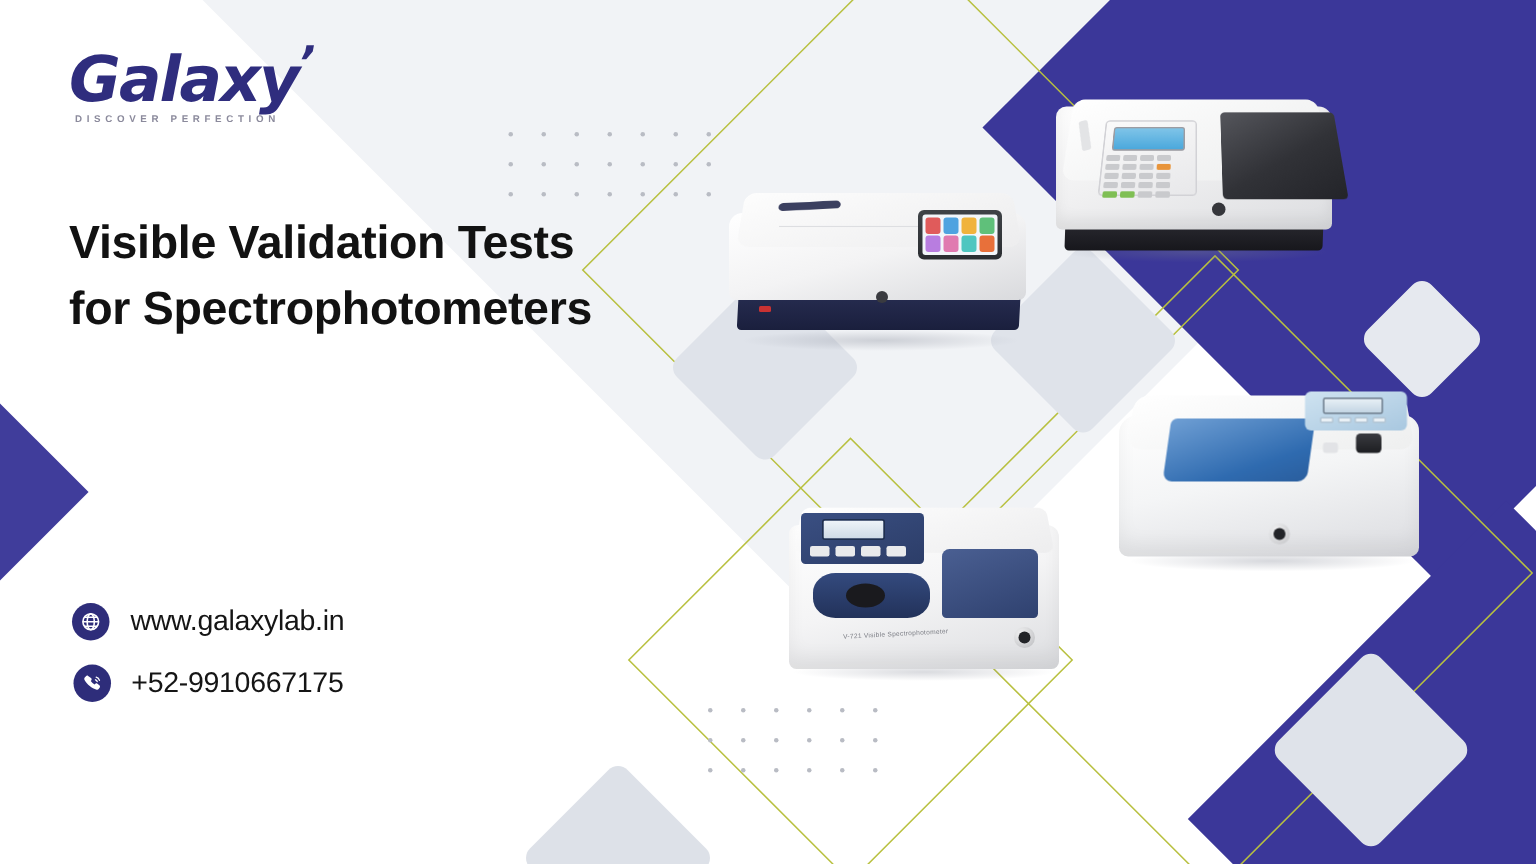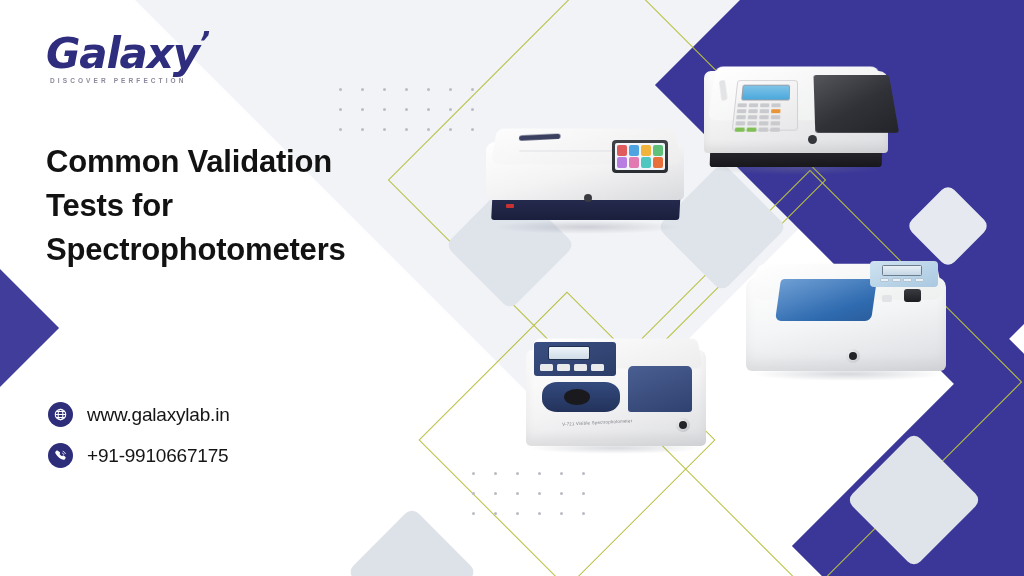--- a/index.html
+++ b/index.html
@@ -130,20 +130,21 @@
     font-size:15.5px;
     letter-spacing:1.7px;
     display:flex; align-items:center; justify-content:center;
     cursor:pointer;
   }
 
   .contact-list { position:absolute; left:2px; top:402px; }
   .contact-row {
     display:flex; align-items:center; gap:14px;
     margin-bottom:16px;
+    justify-content:center;
   }
   .c-icon {
     width:25px; height:25px; border-radius:50%;
     background:#2e2d7a;
     display:flex; align-items:center; justify-content:center;
     flex:0 0 25px;
   }
   .c-icon svg { width:15px; height:15px; display:block; }
   .c-text { font-size:19px; color:#151515; letter-spacing:-0.2px; }
 
@@ -435,21 +436,21 @@
     </div>
   </div>
 
   <div class="content">
 
     <div class="logo-wrap">
       <div class="logo-text"><span>Galaxy</span><span class="apos">’</span></div>
       <div class="logo-tagline">Discover Perfection</div>
     </div>
 
-    <h1 class="headline">Common Validation Tests for Spectrophotometers</h1>
+    <h1 class="headline">Visible Validation Tests for Spectrophotometers</h1>
 
 
     <div class="contact-list">
 
       <div class="contact-row">
         <span class="c-icon">
           <svg viewBox="0 0 24 24" fill="none" stroke="#ffffff" stroke-width="1.7">
             <circle cx="12" cy="12" r="8.4"></circle>
             <ellipse cx="12" cy="12" rx="3.8" ry="8.4"></ellipse>
             <line x1="3.6" y1="12" x2="20.4" y2="12"></line>
@@ -461,21 +462,21 @@
       </div>
 
       <div class="contact-row">
         <span class="c-icon">
           <svg viewBox="0 0 24 24" fill="#ffffff">
             <path d="M7.6 4.2c-.7-.6-1.7-.5-2.3.2L4 5.9c-.6.7-.7 1.7-.2 2.5 1.4 2.5 3.3 4.8 5.5 6.6 2.2 1.8 4.7 3.1 7.4 3.8.9.2 1.8-.1 2.3-.9l1-1.5c.5-.8.3-1.8-.4-2.4l-2.1-1.6c-.6-.5-1.5-.4-2.1.1l-.9.8c-1.6-.9-3-2.1-4.1-3.6l.7-1c.4-.6.4-1.4-.1-2z"></path>
             <path d="M16.2 5.4c1.7.5 3 1.8 3.5 3.5" fill="none" stroke="#ffffff" stroke-width="1.4" stroke-linecap="round"></path>
             <path d="M15.4 8.3c.9.3 1.6 1 1.9 1.9" fill="none" stroke="#ffffff" stroke-width="1.4" stroke-linecap="round"></path>
           </svg>
         </span>
-        <span class="c-text">+91-9910667175</span>
+        <span class="c-text">+52-9910667175</span>
       </div>
 
     </div>
   </div>
 
   <div class="device devA">
     <div class="shadow"></div>
     <div class="base"></div>
     <div class="body"></div>
     <div class="topface">

